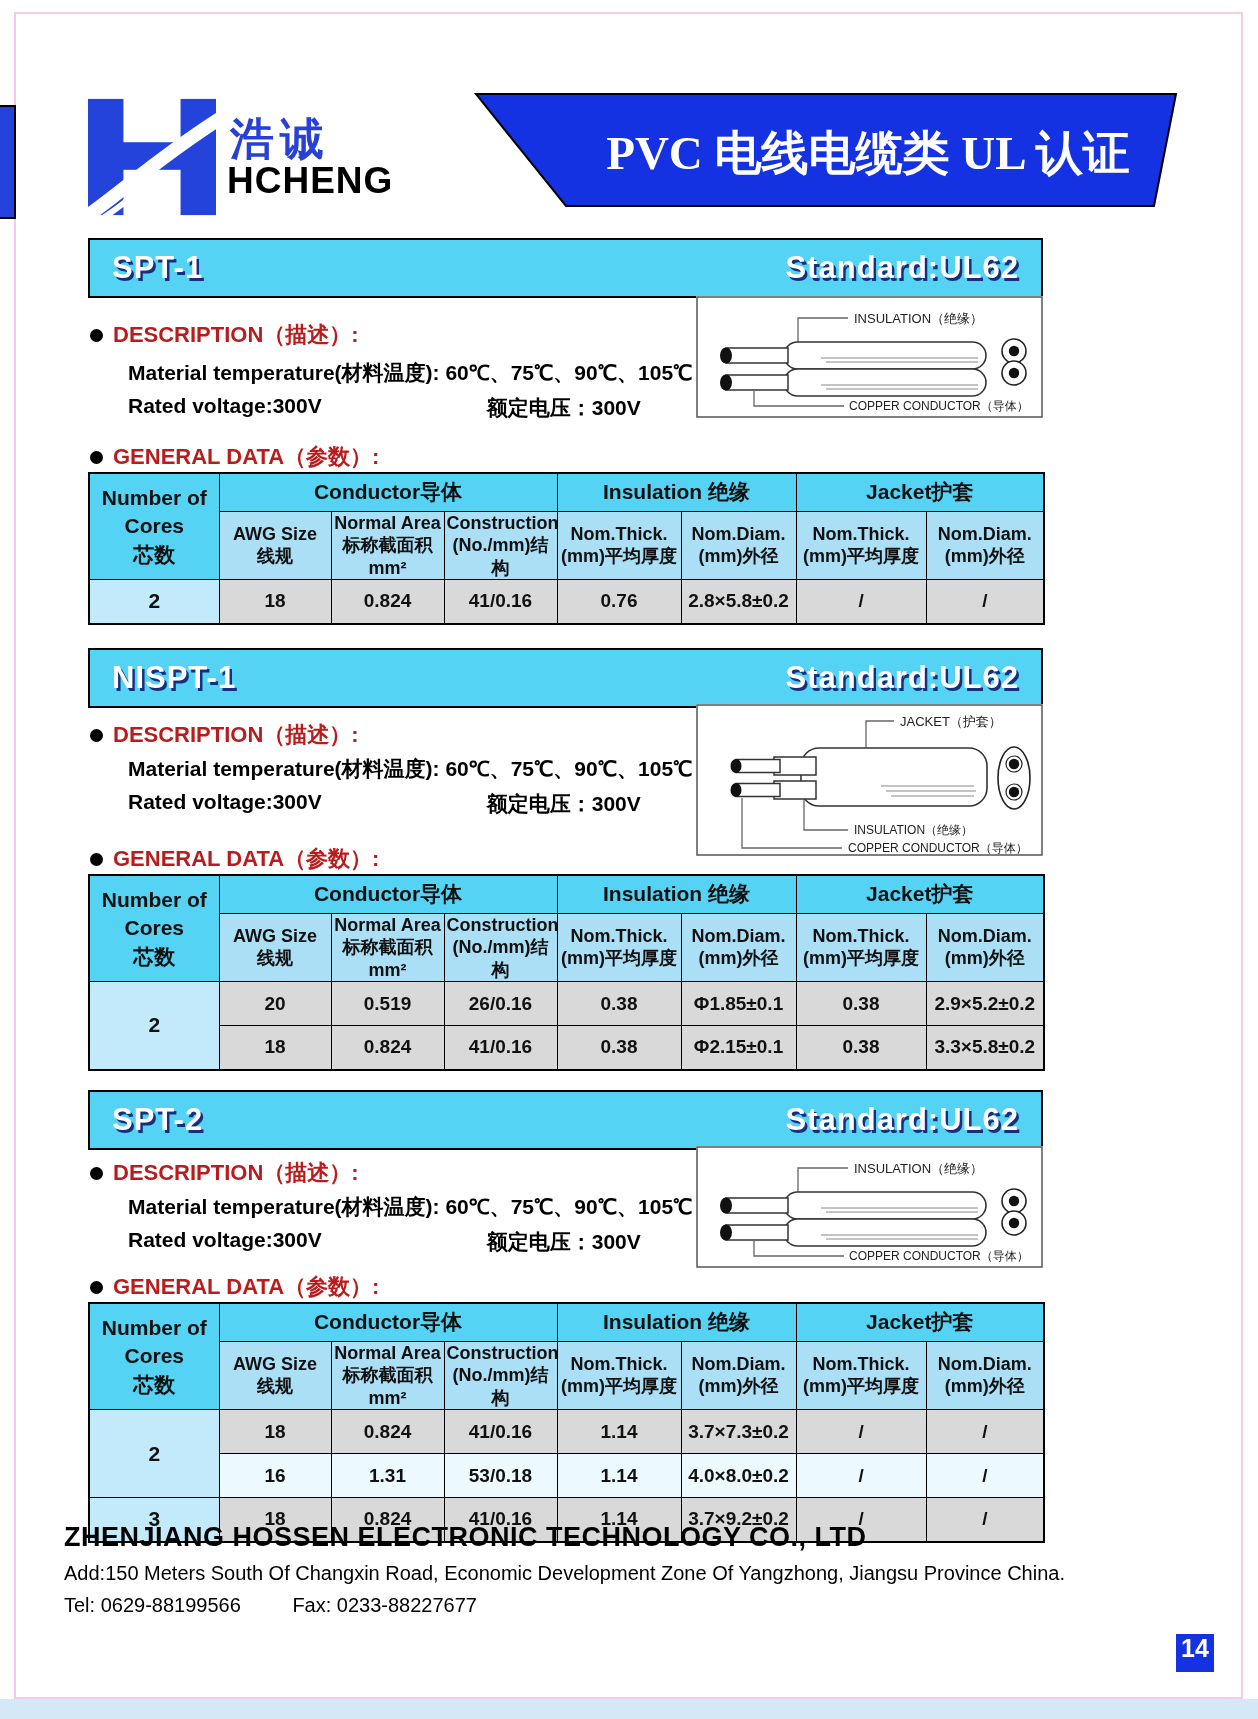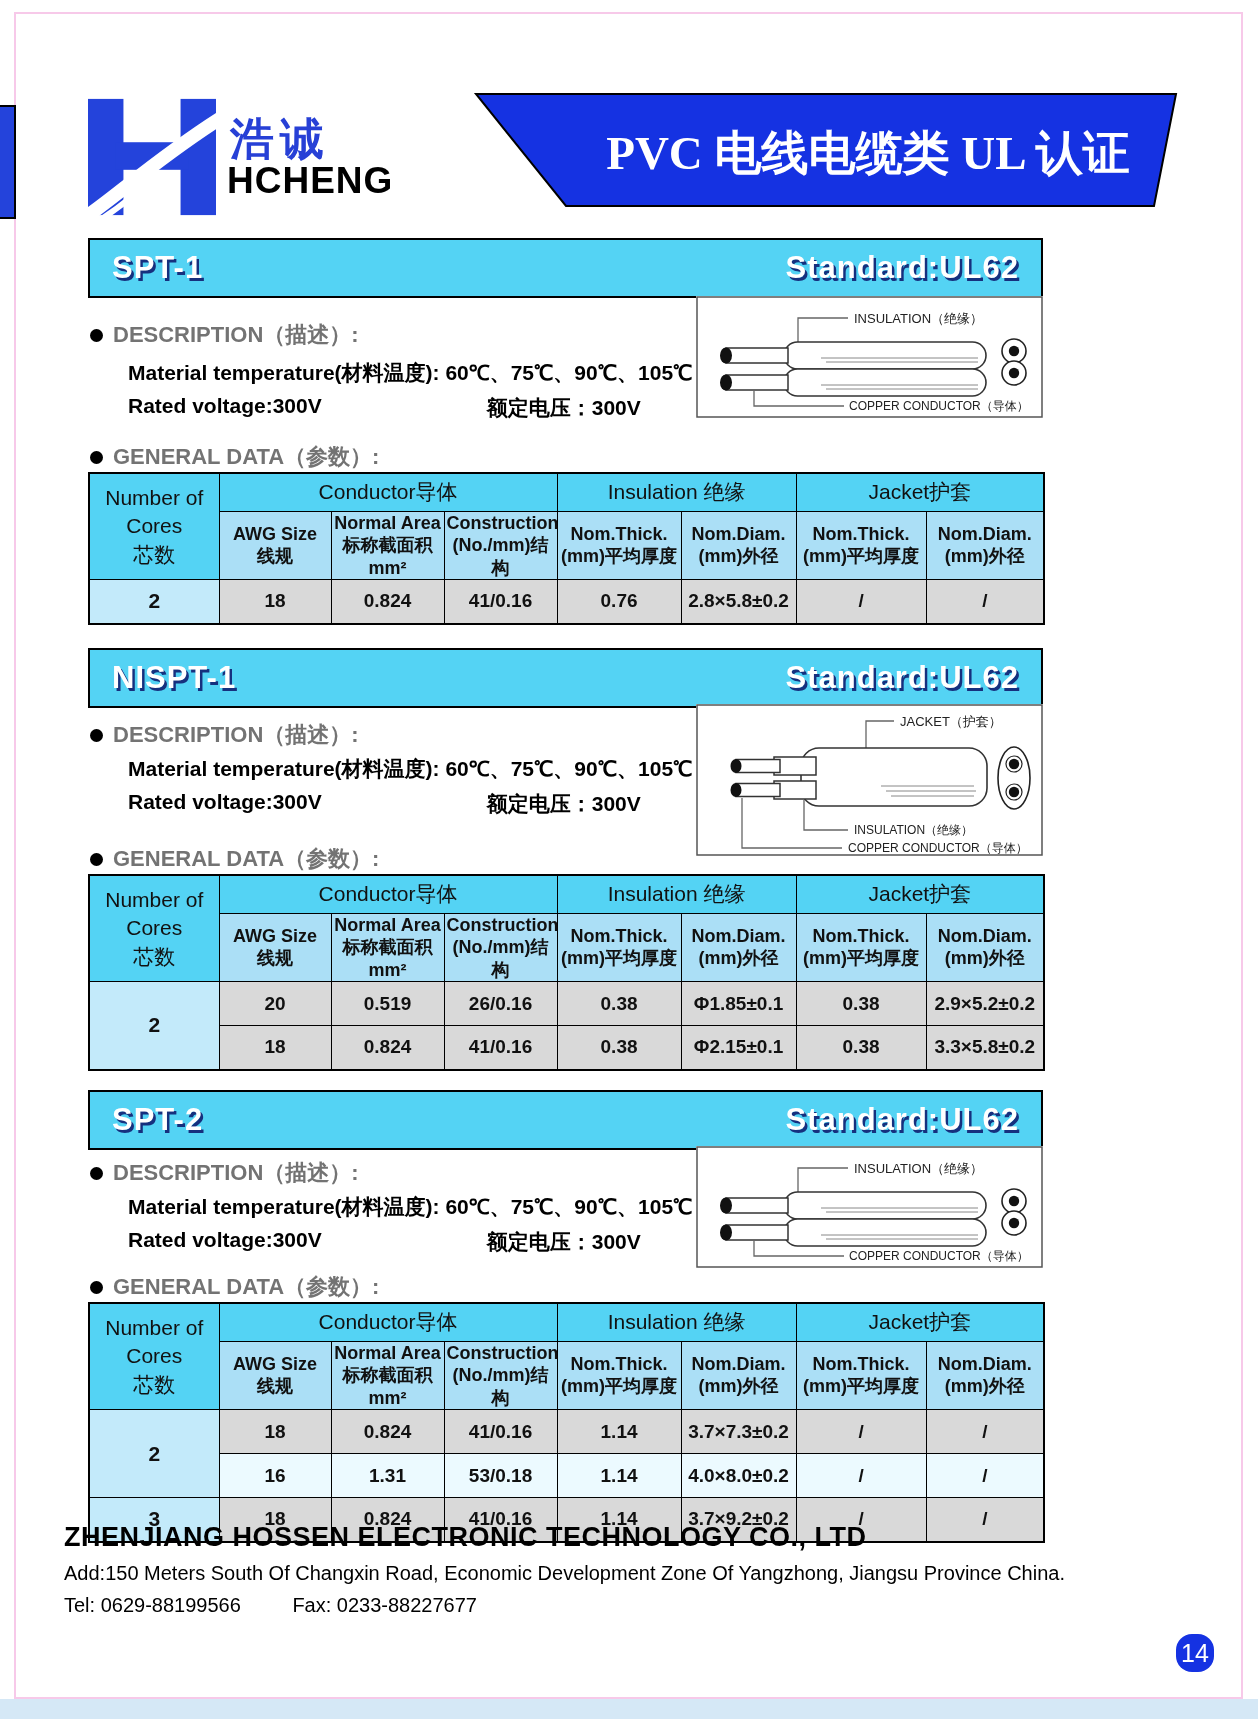--- a/index.html
+++ b/index.html
@@ -17,50 +17,50 @@
   .top-banner{position:absolute;left:428px;top:90px;}
   .top-banner text{font-family:"Liberation Serif",serif;font-weight:bold;}
   
   .section{position:absolute;left:88px;width:955px;}
   .sec-banner{position:absolute;left:0;top:0;width:955px;height:60px;box-sizing:border-box;
               background:#54d3f4;border:2px solid #000;display:flex;justify-content:space-between;
               align-items:center;padding:0 22px;}
   .sec-banner .bt{font-family:Liberation Sans, sans-serif;font-weight:bold;font-size:31px;color:#fff;
                   text-shadow:2.5px 2.5px 0 #16307e;letter-spacing:1px;}
   .hd-line{position:absolute;left:2px;display:flex;align-items:center;gap:10px;
-           font-size:22px;font-weight:bold;color:#737373;}
+           font-size:22px;font-weight:bold;color:#b91c1c;}
   .hd-line .dot{width:13px;height:13px;border-radius:50%;background:#000;flex:0 0 auto;}
   .desc-line{position:absolute;left:40px;font-size:21px;font-weight:bold;color:#000;}
   .desc-volt{position:absolute;left:40px;font-size:21px;font-weight:bold;color:#000;display:flex;}
   .desc-volt .cn{margin-left:165px;}
   .diagram{position:absolute;background:#fff;}
   .diagram svg text{font-family:"Liberation Sans",sans-serif;fill:#222;}
   
   table.gd{position:absolute;left:0;border-collapse:collapse;table-layout:fixed;width:955px;}
   table.gd td{border:1.6px solid #000;text-align:center;vertical-align:middle;
               white-space:pre-line;padding:0 2px;box-sizing:border-box;}
   table.gd{border:2.5px solid #000;}
   tr.grp{height:38px;}
-  tr.grp td{background:#54d3f4;font-size:21px;font-weight:normal;}
+  tr.grp td{background:#54d3f4;font-size:21px;font-weight:bold;}
   tr.sub{height:52px;}
   tr.sub td{background:#abdff6;font-size:18px;font-weight:bold;line-height:1.25;}
   td.cores-hd{background:#54d3f4 !important;font-size:20px;font-weight:bold;line-height:1.35;}
   tr.data{height:44px;}
   tr.data td{font-size:19px;font-weight:bold;}
   td.c-cores{background:#c3eafa;font-size:21px !important;}
   tr.r-gray td{background:#d9d9d9;}
   tr.r-light td{background:#ecfaff;}
   tr.data td.c-cores{background:#c3eafa;}
   
   .footer{position:absolute;left:64px;top:1522px;width:1120px;}
   .f-company{font-size:27px;font-weight:bold;color:#000;letter-spacing:0.5px;}
   .f-line{font-size:20px;color:#000;margin-top:9px;}
   .f-line span{margin-right:46px;}
   .page-num{position:absolute;left:1176px;top:1634px;width:38px;height:38px;background:#1532e2;
-            color:#fff;font-size:25px;font-weight:normal;display:flex;align-items:center;justify-content:center;border-radius:16px;}
+            color:#fff;font-size:25px;font-weight:bold;display:flex;justify-content:center;}
 </style>
 </head>
 <body>
 
 <div class="page">
   <div class="pink-frame"></div>
   <div class="bottom-strip"></div>
   <div class="left-stripe"></div>
 
   <div class="logo-h">

